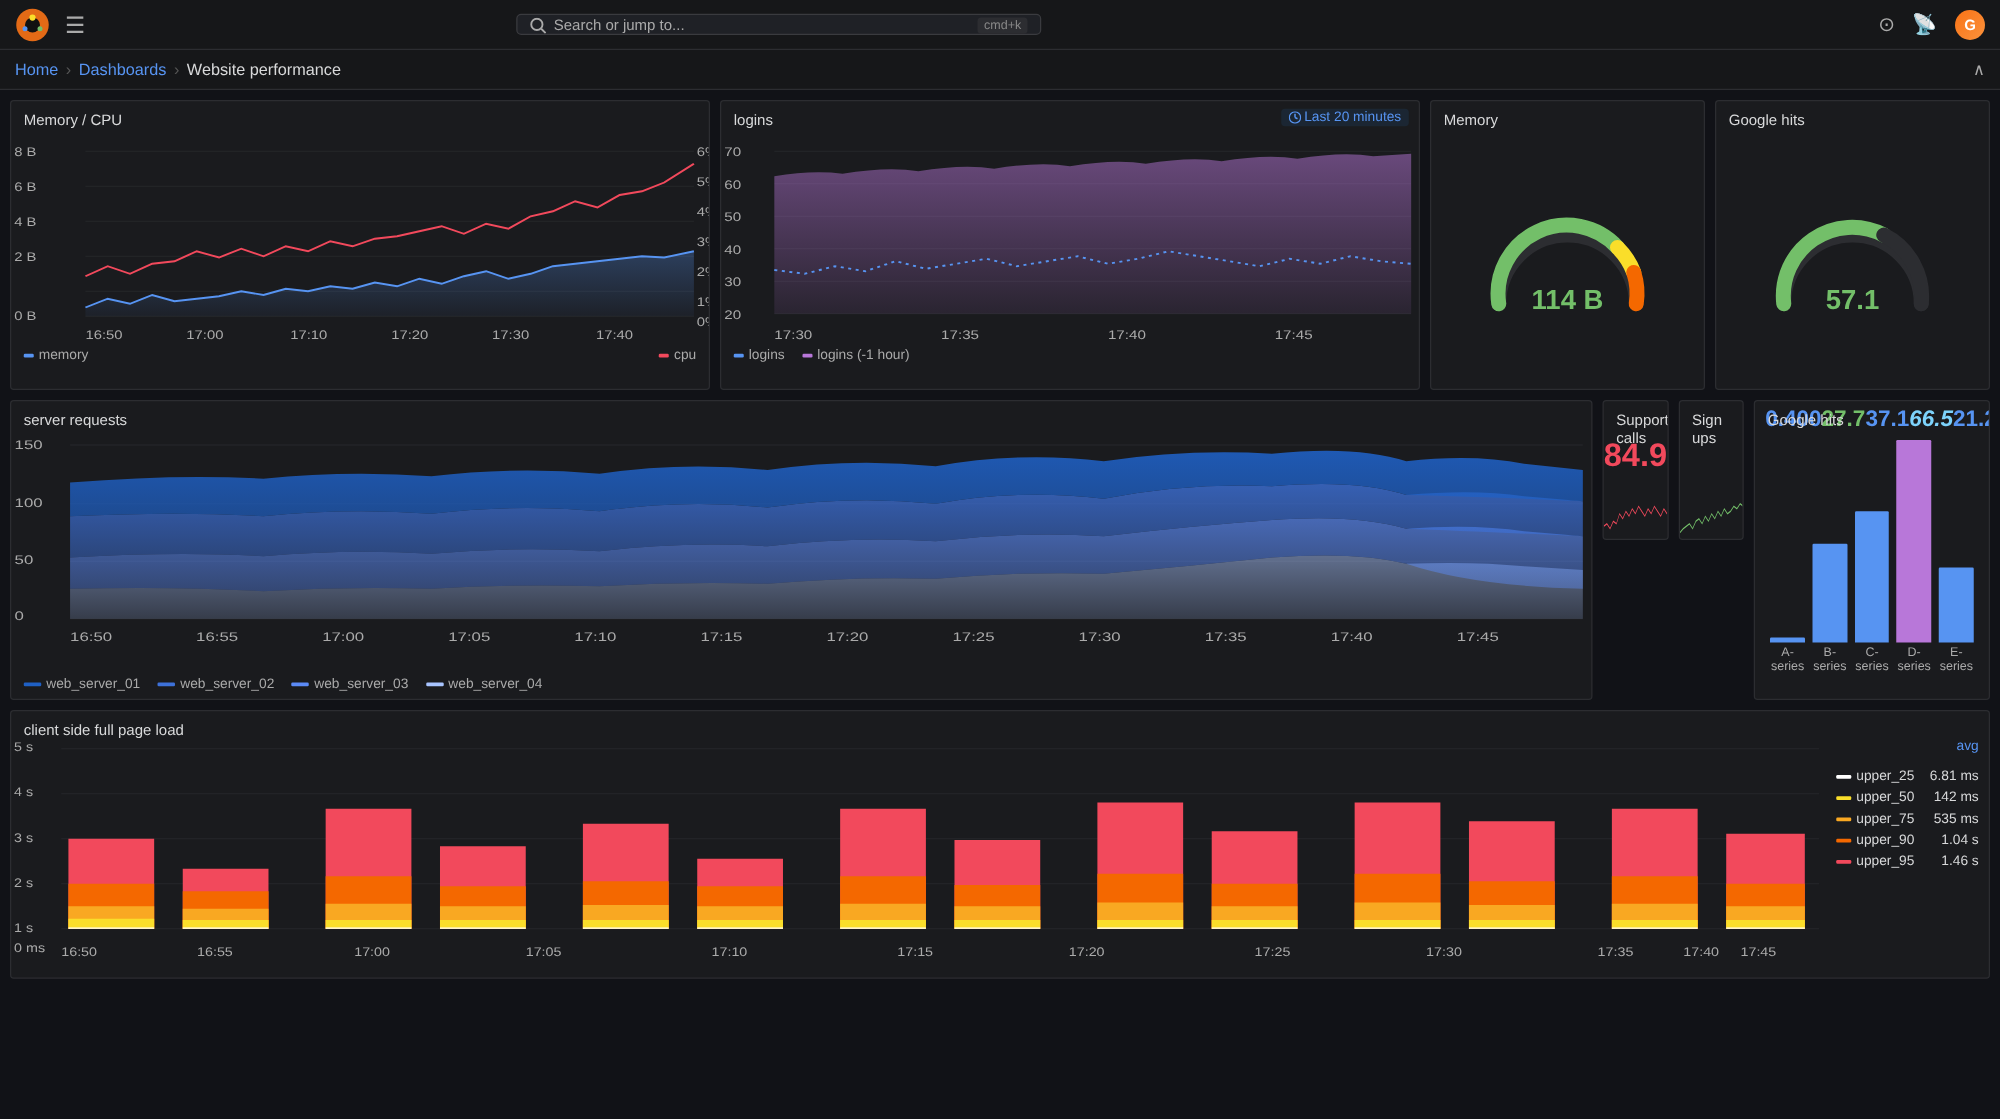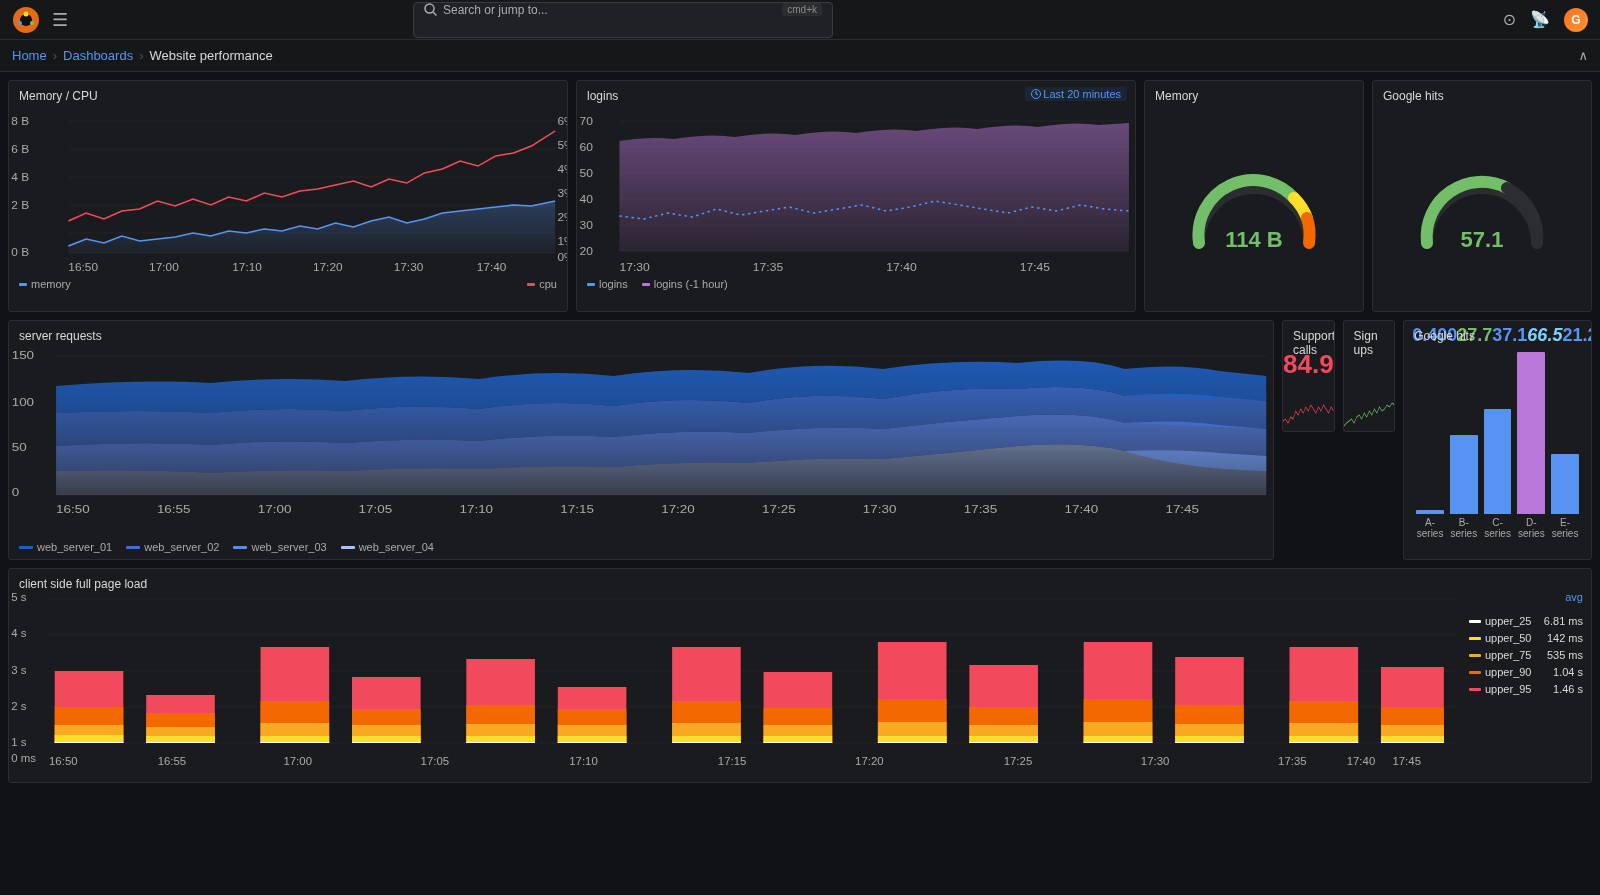--- a/index.html
+++ b/index.html
@@ -27,23 +27,23 @@
     }
     .topbar-menu-icon { font-size: 18px; cursor: pointer; color: #aaa; margin-right: 4px; }
     .topbar-search {
       flex: 1;
       max-width: 420px;
       margin: 0 auto;
       background: #1f2126;
       border: 1px solid #3a3b3f;
       border-radius: 4px;
       display: flex;
-      align-items: flex-start;
+      align-items: flex-end;
       padding: 0 10px;
-      height: 36px;
+      height: 17px;
       gap: 6px;
       color: #aaa;
       font-size: 12px;
     }
     .topbar-right { margin-left: auto; display: flex; align-items: center; gap: 14px; color: #aaa; font-size: 16px; }
     .topbar-avatar {
       width: 24px; height: 24px; border-radius: 50%;
       background: linear-gradient(135deg, #f97316, #fb923c);
       display: flex; align-items: center; justify-content: center;
       font-size: 12px; color: #fff; font-weight: bold;

